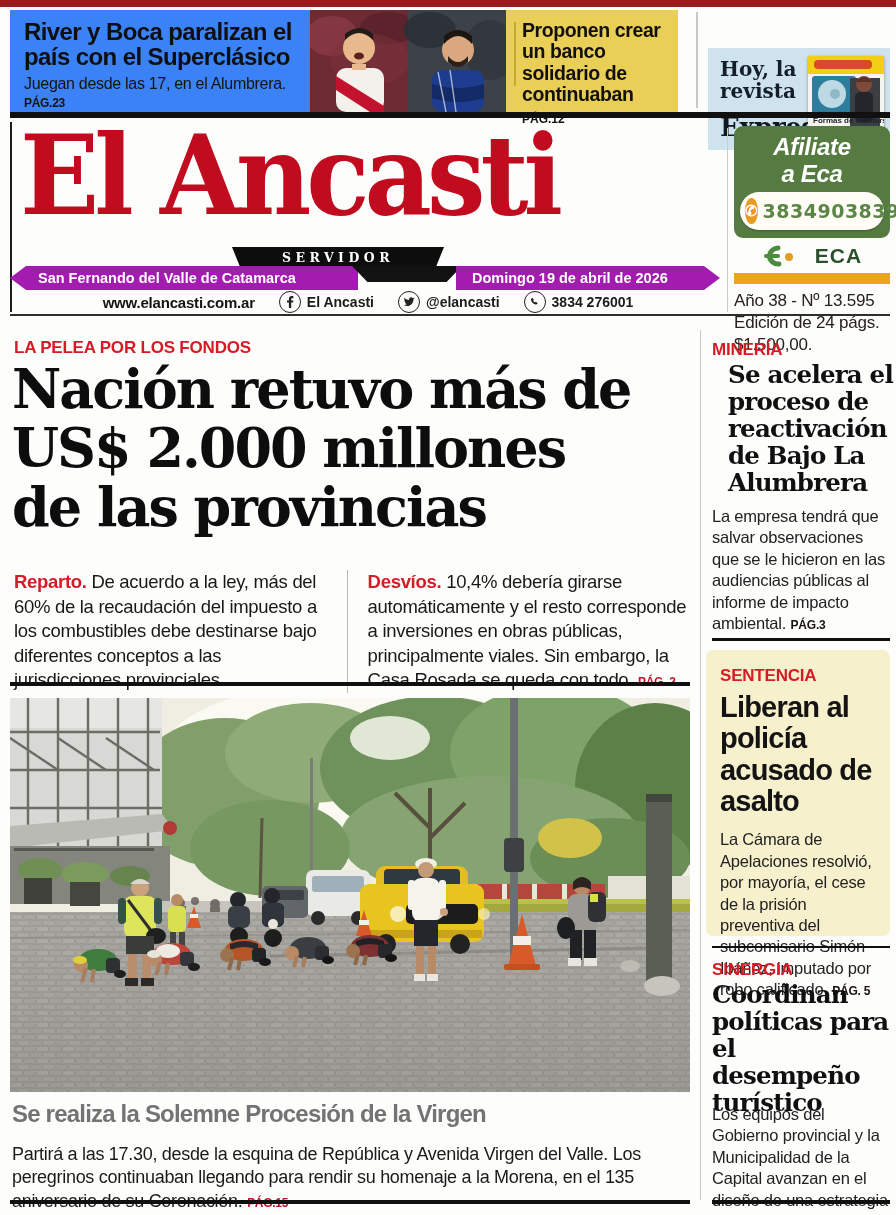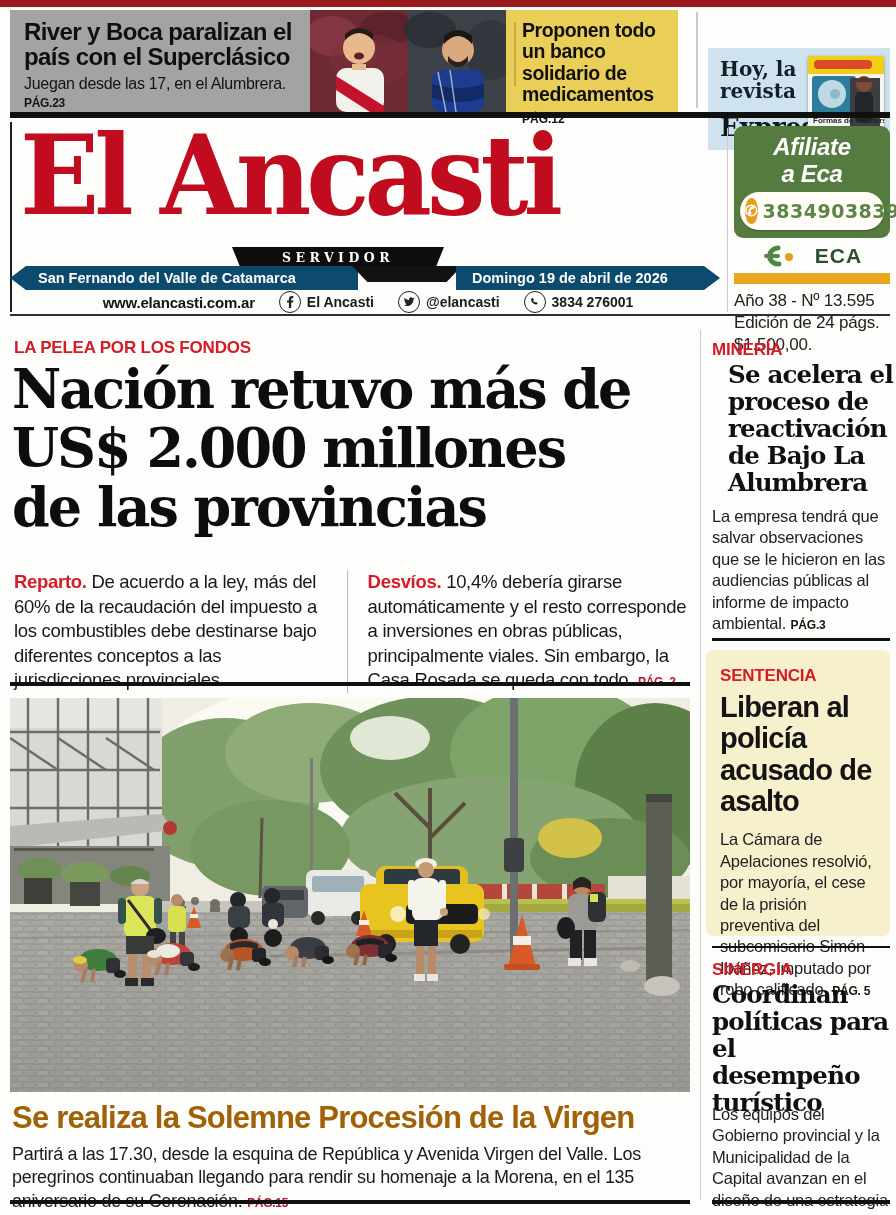--- a/index.html
+++ b/index.html
@@ -2,21 +2,21 @@
 <html><head>
 <meta charset="utf-8">
 <style>
   html,body{margin:0;padding:0;background:#e8e8e8;}
   .page{position:relative;width:896px;height:1215px;background:#fdfdfb;overflow:hidden;
         font-family:"Liberation Sans",sans-serif;color:#1a1a1a;margin:0 auto;}
   .abs{position:absolute;}
 
   
   .topbar{left:0;top:0;width:896px;height:7px;background:#9a1b1d;}
-  .box-sports{left:10px;top:10px;width:300px;height:102px;background:#a3a3a3;box-sizing:border-box;padding:9px 12px 0 14px;}
+  .box-sports{left:10px;top:10px;width:300px;height:102px;background:#3b82f6;box-sizing:border-box;padding:9px 12px 0 14px;}
   .box-sports h2{margin:0;font-size:24px;line-height:1.06;letter-spacing:-0.6px;color:#0f0f0f;font-weight:bold;}
   .box-sports .deck{margin-top:5px;font-size:16px;letter-spacing:-0.3px;color:#14140f;}
   .pg{font-weight:bold;font-size:12px;color:#17120d;}
   .pg.red{color:#c3122d;}
   .strip-photos{left:310px;top:10px;width:196px;height:102px;}
   .box-health{left:506px;top:10px;width:172px;height:102px;background:#e9ce58;box-sizing:border-box;padding:10px 8px 0 16px;}
   .box-health::before{content:"";position:absolute;left:8px;top:12px;bottom:26px;width:2px;background:#c7a83d;}
   .box-health h2{margin:0;font-size:19.5px;line-height:1.1;letter-spacing:-0.4px;color:#12100c;font-weight:bold;}
   .box-health .pg{display:block;margin-top:6px;}
   .strip-div{left:696px;top:12px;width:2px;height:96px;background:#c8c8c8;}
@@ -38,21 +38,21 @@
   
   .mast-left-line{left:10px;top:122px;width:2px;height:190px;background:#1c1c1c;}
   .mast-right-line{left:727px;top:128px;width:1px;height:184px;background:#cccccc;}
   .mast-title{left:20px;top:116px;width:700px;font-family:"DejaVu Serif","Liberation Serif",serif;
               font-weight:bold;font-size:104px;letter-spacing:-5px;color:#c10b1e;line-height:1.08;
               transform:scale(1.0,1.06);transform-origin:left top;white-space:nowrap;}
   .tagline{left:232px;top:247px;width:212px;height:21px;background:#0d0d0d;color:#ffffff;
            font-family:"DejaVu Serif","Liberation Serif",serif;font-weight:bold;font-size:12.5px;
            letter-spacing:4.5px;text-align:center;line-height:21px;
            clip-path:polygon(0 0,100% 0,96% 100%,4% 100%);}
-  .flag{background:#0c4a6e;color:#fff;font-weight:bold;font-size:14.5px;height:24px;line-height:24px;box-sizing:border-box;}
+  .flag{background:#a21caf;color:#fff;font-weight:bold;font-size:14.5px;height:24px;line-height:24px;box-sizing:border-box;}
   .flag-left{left:10px;top:266px;width:348px;padding-left:28px;
              clip-path:polygon(0 50%,16px 0,100% 0,100% 100%,16px 100%);}
   .flag-mid{left:352px;top:266px;width:110px;height:16px;background:#121212;
             clip-path:polygon(0 0,100% 0,86% 100%,14% 100%);}
   .flag-right{left:456px;top:266px;width:264px;padding-left:16px;
               clip-path:polygon(0 0,calc(100% - 16px) 0,100% 50%,calc(100% - 16px) 100%,0 100%);}
   .social{left:10px;top:290px;width:716px;height:24px;display:flex;align-items:center;justify-content:center;gap:24px;}
   .social .site{font-weight:bold;font-size:15px;color:#141414;letter-spacing:-0.2px;}
   .soc-item{display:flex;align-items:center;gap:6px;font-weight:bold;font-size:14px;color:#1b1b1b;}
   .soc-ic{width:20px;height:20px;border:1.6px solid #222;border-radius:50%;display:flex;align-items:center;justify-content:center;}
@@ -80,21 +80,21 @@
   .lead-head span{display:block;}
   .deck-row{left:14px;top:570px;width:676px;display:flex;}
   .deck-col{font-size:18.5px;line-height:1.33;letter-spacing:-0.3px;color:#181818;}
   .deck-col .lbl{color:#d41b26;font-weight:bold;}
   .dc1{width:322px;padding-right:18px;border-right:1px solid #b9b9b9;}
   .dc2{width:330px;padding-left:20px;}
 
   
   .photo{left:10px;top:698px;width:680px;height:394px;background:#eceade;}
   .photo svg{display:block;}
-  .photo-head{left:12px;top:1100px;width:680px;font-weight:bold;font-size:31px;letter-spacing:-0.8px;color:#a16207;}
+  .photo-head{left:12px;top:1100px;width:680px;font-weight:bold;font-size:24px;letter-spacing:-0.8px;color:#737373;}
   .photo-body{left:12px;top:1143px;width:678px;font-size:18px;line-height:1.3;letter-spacing:-0.3px;color:#1a1a1a;}
 
   
   .sb{left:712px;width:178px;}
   .sb-k1{top:340px;}
   .sb-h1{top:362px;font-family:"DejaVu Serif","Liberation Serif",serif;font-weight:bold;font-size:24.5px;line-height:1.1;letter-spacing:-0.8px;color:#101010;margin-left:16px;}
   .sb-b{font-size:16.5px;line-height:1.3;letter-spacing:-0.2px;color:#222;}
   .sb-b1{top:506px;}
   .sb-box{left:706px;top:650px;width:184px;height:286px;background:#f7f0cd;border-radius:7px;box-sizing:border-box;padding:16px 12px 0 14px;}
   .sb-h2{font-size:29px;font-weight:bold;line-height:1.08;letter-spacing:-0.8px;color:#141414;margin-top:6px;}
@@ -140,21 +140,21 @@
         <path d="M122 74 Q148 82 174 74 L174 88 Q148 96 122 88 Z" fill="#122a66"></path>
         <path d="M128 62 L136 102 M140 60 L146 102" stroke="#e8e8e8" stroke-width="1.4" opacity="0.7"></path>
         <circle cx="148" cy="40" r="16" fill="#d9a87e"></circle>
         <path d="M134 34 Q148 18 162 34 L162 26 Q148 14 134 26 Z" fill="#1c1612"></path>
         <path d="M138 46 Q148 58 158 46 L158 52 Q148 62 138 52 Z" fill="#2a211b"></path>
       </g>
     </svg>
   </div>
 
   <div class="abs box-health">
-    <h2>Proponen todo un banco solidario de medicamentos</h2>
+    <h2>Proponen crear un banco solidario de continuaban</h2>
     <span class="pg">PÁG.12</span>
   </div>
 
   <div class="abs strip-div"></div>
 
   <div class="abs box-mag">
     <div class="pre">Hoy, la</div>
     <div class="pre">revista</div>
     <div class="name">Express</div>
     <div class="mag-cover">

